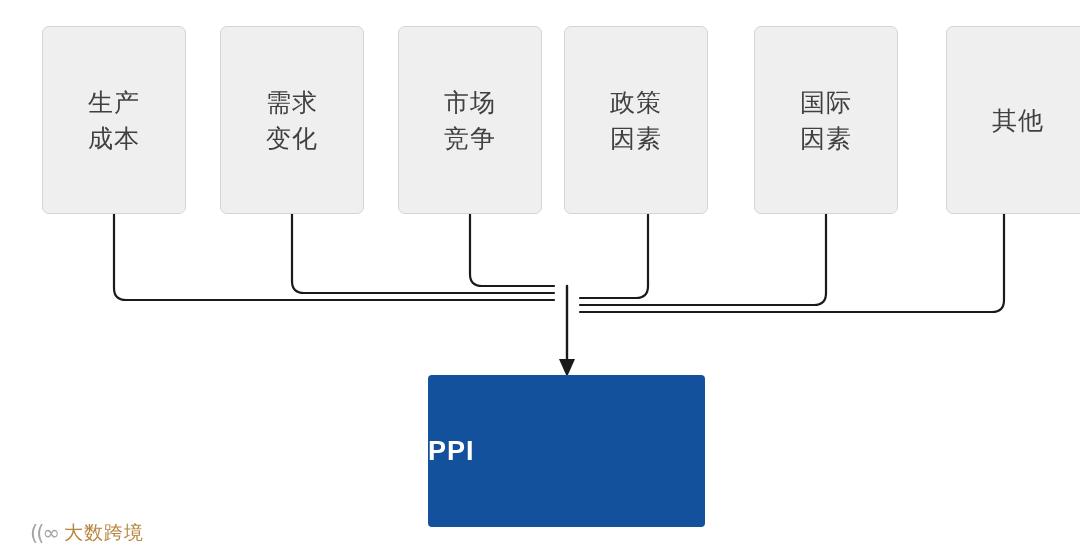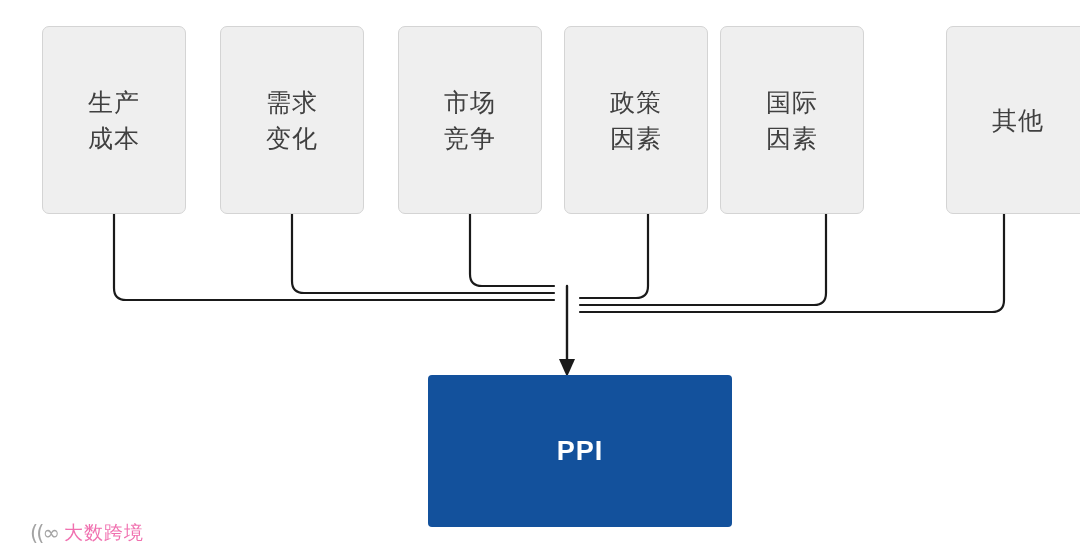--- a/index.html
+++ b/index.html
@@ -36,27 +36,27 @@
     color: #404040;
     line-height: 1.45;
     text-align: center;
     white-space: pre-line;
     letter-spacing: 1px;
   }
   #ppi-box {
     position: absolute;
     left: 408px;
     top: 375px;
-    width: 304px;
+    width: 277px;
     height: 152px;
     background: #13519c;
     border-radius: 4px;
     display: flex;
     align-items: center;
-    justify-content: center;
+    justify-content: flex-start;
   }
   #ppi-label {
     color: #ffffff;
     font-size: 27px;
     font-weight: bold;
     letter-spacing: 1px;
   }
   #connectors {
     position: absolute;
     left: 0;
@@ -74,21 +74,21 @@
     opacity: 0.78;
   }
   #watermark .wm-mark {
     font-size: 21px;
     color: #8a8a8a;
     letter-spacing: -2px;
     font-family: "DejaVu Sans", sans-serif;
   }
   #watermark .wm-text {
     font-size: 19px;
-    color: #ec4899;
+    color: #a16207;
     letter-spacing: 1px;
   }
 </style>
 </head>
 <body>
 
 <div id="canvas">
 
   <svg id="connectors" viewBox="0 0 1080 554" xmlns="http://www.w3.org/2000/svg">
     <g fill="none" stroke="#1a1a1a" stroke-width="2.2" stroke-linecap="round">
@@ -115,21 +115,21 @@
 竞争</div>
   </div>
   <div class="factor-box" style="left:200px">
     <div class="factor-label">需求
 变化</div>
   </div>
   <div class="factor-box" style="left:544px">
     <div class="factor-label">政策
 因素</div>
   </div>
-  <div class="factor-box" style="left:700px">
+  <div class="factor-box" style="left:734px">
     <div class="factor-label">国际
 因素</div>
   </div>
   <div class="factor-box" style="left:926px">
     <div class="factor-label">其他</div>
   </div>
 
   <div id="ppi-box">
     <div id="ppi-label">PPI</div>
   </div>

